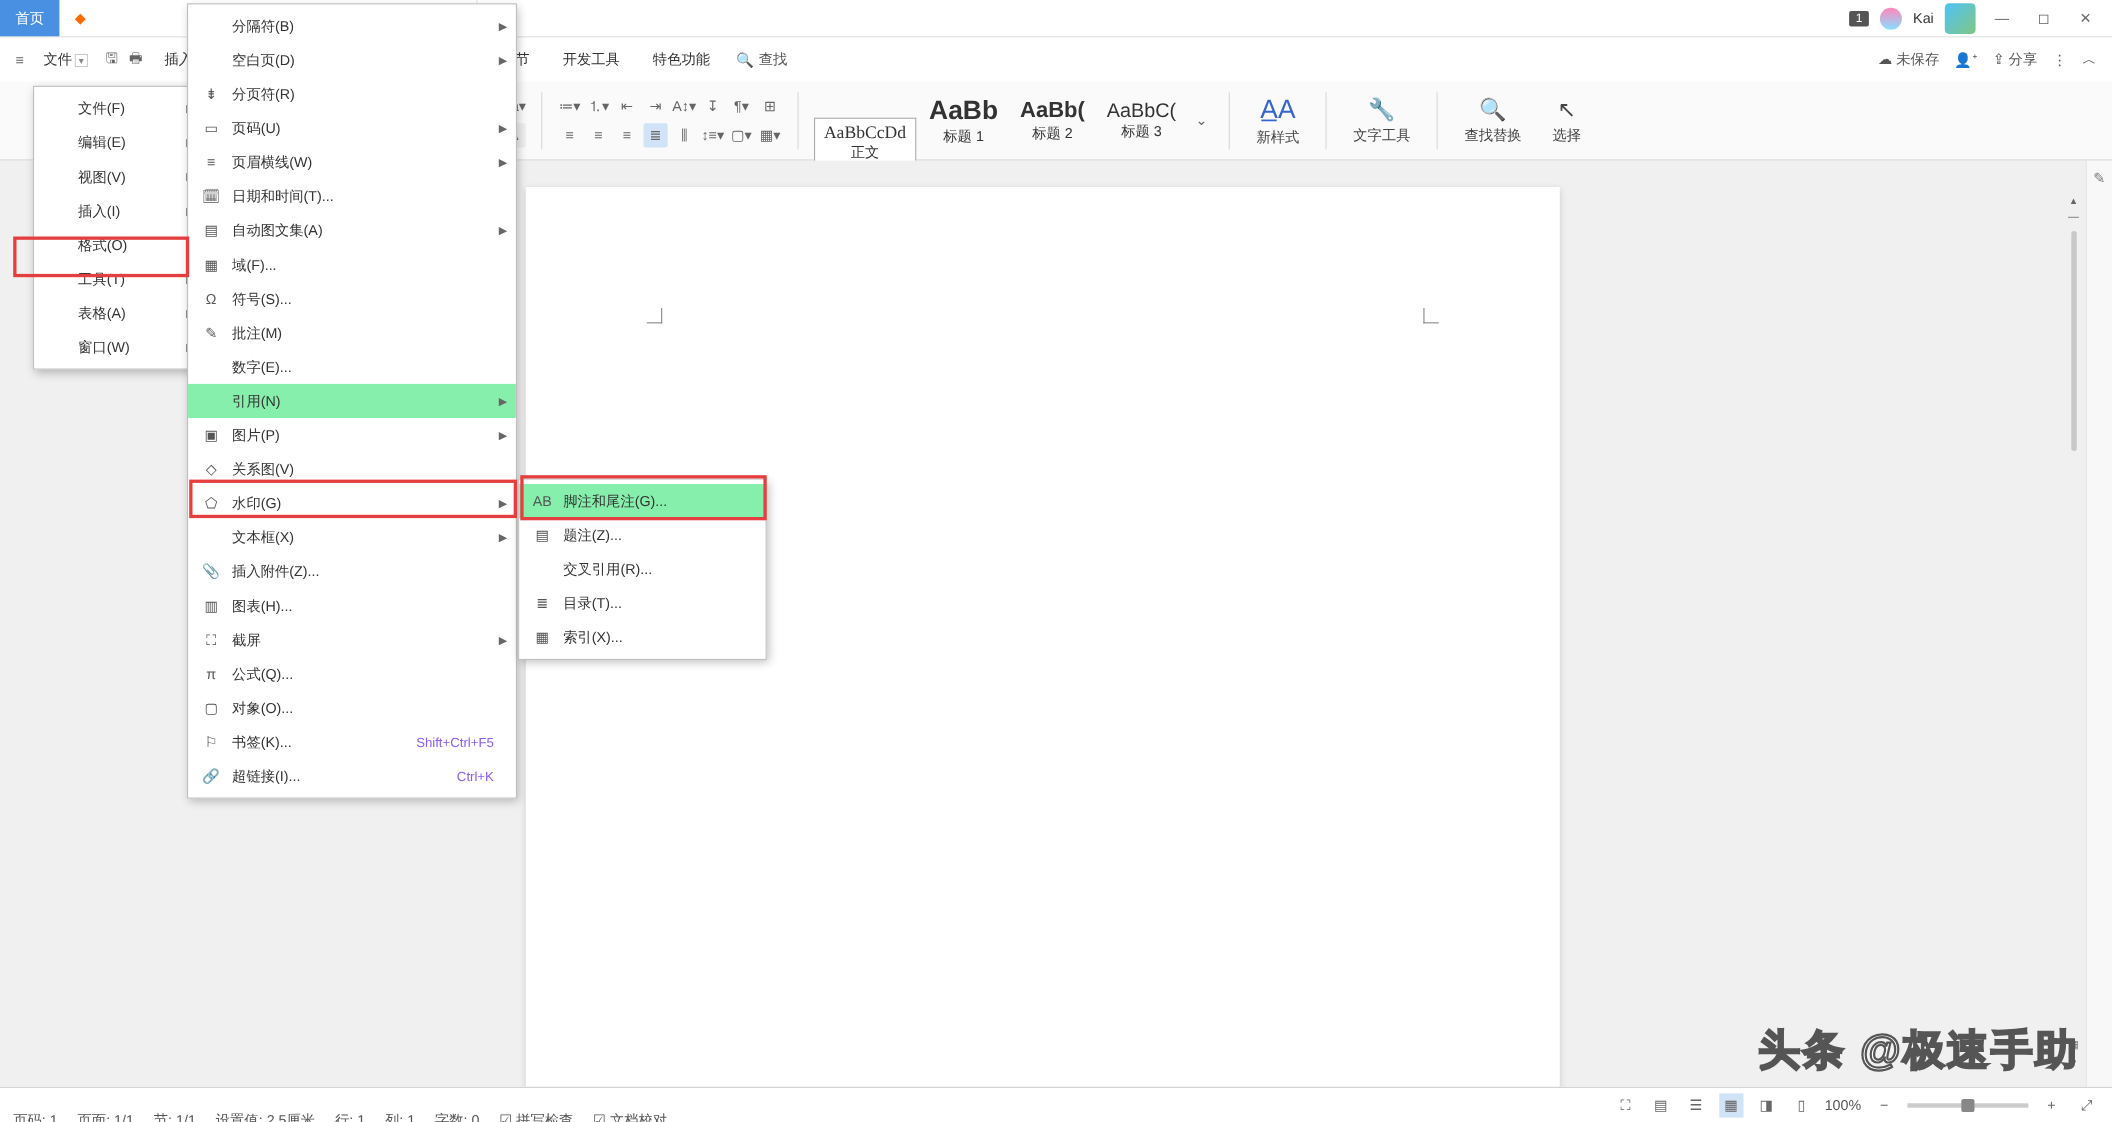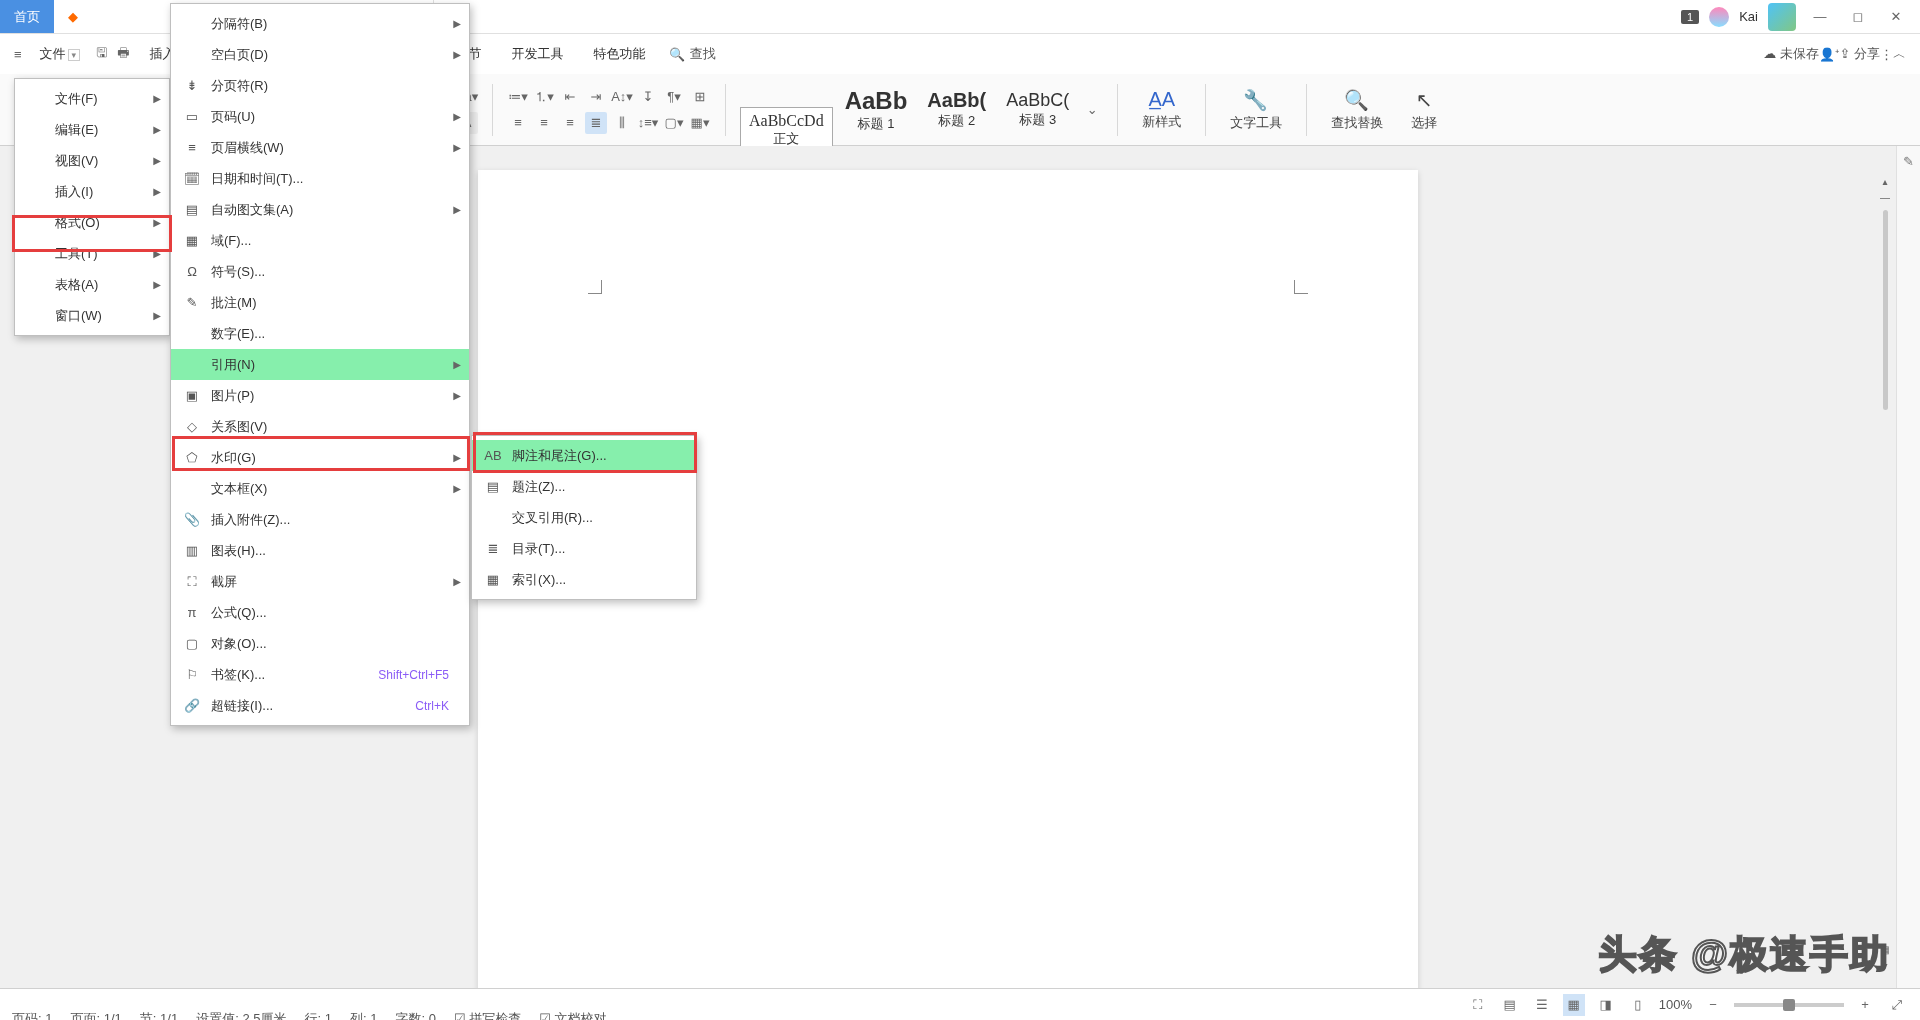--- a/index.html
+++ b/index.html
@@ -18,21 +18,21 @@
 .win-btn { width:28px; text-align:center; color:#666; cursor:pointer; }
 
 
 .ribbon-tabs { height:40px; display:flex; align-items:center; padding-left:14px; gap:2px; border-bottom:0; }
 .ribbon-tabs .hamburger { color:#666; margin-right:6px; }
 .ribbon-tabs .file-btn { padding:4px 10px; cursor:pointer; }
 .ribbon-tabs .file-btn .dd { font-size:9px; color:#888; margin-left:2px; border:1px solid #ccc; padding:0 3px; }
 .ribbon-tabs .qat { color:#666; margin:0 4px; cursor:pointer; }
 .ribbon-tabs .rtab { padding:6px 14px; cursor:pointer; color:#333; }
 .ribbon-tabs .search { margin-left:8px; color:#555; display:flex; align-items:center; gap:4px; }
-.ribbon-tabs .right-tools { margin-left:auto; display:flex; align-items:center; gap:0; padding-right:14px; color:#555;text-align:right; }
+.ribbon-tabs .right-tools { margin-left:auto; display:flex; align-items:center; gap:14px; padding-right:14px; color:#555;text-align:right; }
 .ribbon-tabs .right-tools span { cursor:pointer; }
 
 
 .toolbar { height:72px; border-bottom:1px solid #d0d0d0; display:flex; align-items:center; padding:0 8px; gap:8px; background:#fafafa; }
 .toolbar .row { display:flex; gap:4px; align-items:center; }
 .toolbar .col { display:flex; flex-direction:column; gap:4px; }
 .toolbar .sep { width:1px; height:52px; background:#d8d8d8; margin:0 6px; }
 .tb-ico { width:22px; height:22px; display:flex; align-items:center; justify-content:center; color:#666; cursor:pointer; border-radius:2px; }
 .tb-ico.sel { background:#d0e3f7; }
 .style-box { padding:4px 8px; text-align:center; cursor:pointer; }
@@ -179,21 +179,21 @@
         <div>标题 2</div>
       </div>
     <div class="style-box">
         <div class="prev" style="font-size:18px;">AaBbC(</div>
         <div>标题 3</div>
       </div>
     <span class="tb-ico">⌄</span>
   </div>
   <div class="sep"></div>
   <div class="big-btn">
-      <span style="font-size:20px;color:#36c;">A̲A</span>
+      <span style="font-size:24px;color:#36c;">A̲A</span>
       <span>新样式</span>
     </div>
   <div class="sep"></div>
   <div class="big-btn">
       <span style="font-size:20px;">🔧</span>
       <span>文字工具</span>
     </div>
   <div class="sep"></div>
   <div class="big-btn">
       <span style="font-size:20px;color:#36c;">🔍</span>
@@ -216,21 +216,21 @@
 <div class="scroll-slider">
     <div class="thumb"></div>
   </div>
 <span class="scroll-btn" style="bottom:62px;">▦</span>
 <span class="scroll-btn" style="bottom:46px;">▾</span>
 
 <div class="right-strip">
   <span>✎</span>
 </div>
 
-<div class="menu" id="menu1" style="left:14px; top:78px; width:156px;">
+<div class="menu" id="menu1" style="left:30px; top:78px; width:156px;">
     <div class="mi">
       <span class="ico"></span>
       <span>文件(F)</span>
       <span class="arrow">▶</span>
     </div>
     <div class="mi">
       <span class="ico"></span>
       <span>编辑(E)</span>
       <span class="arrow">▶</span>
     </div>

